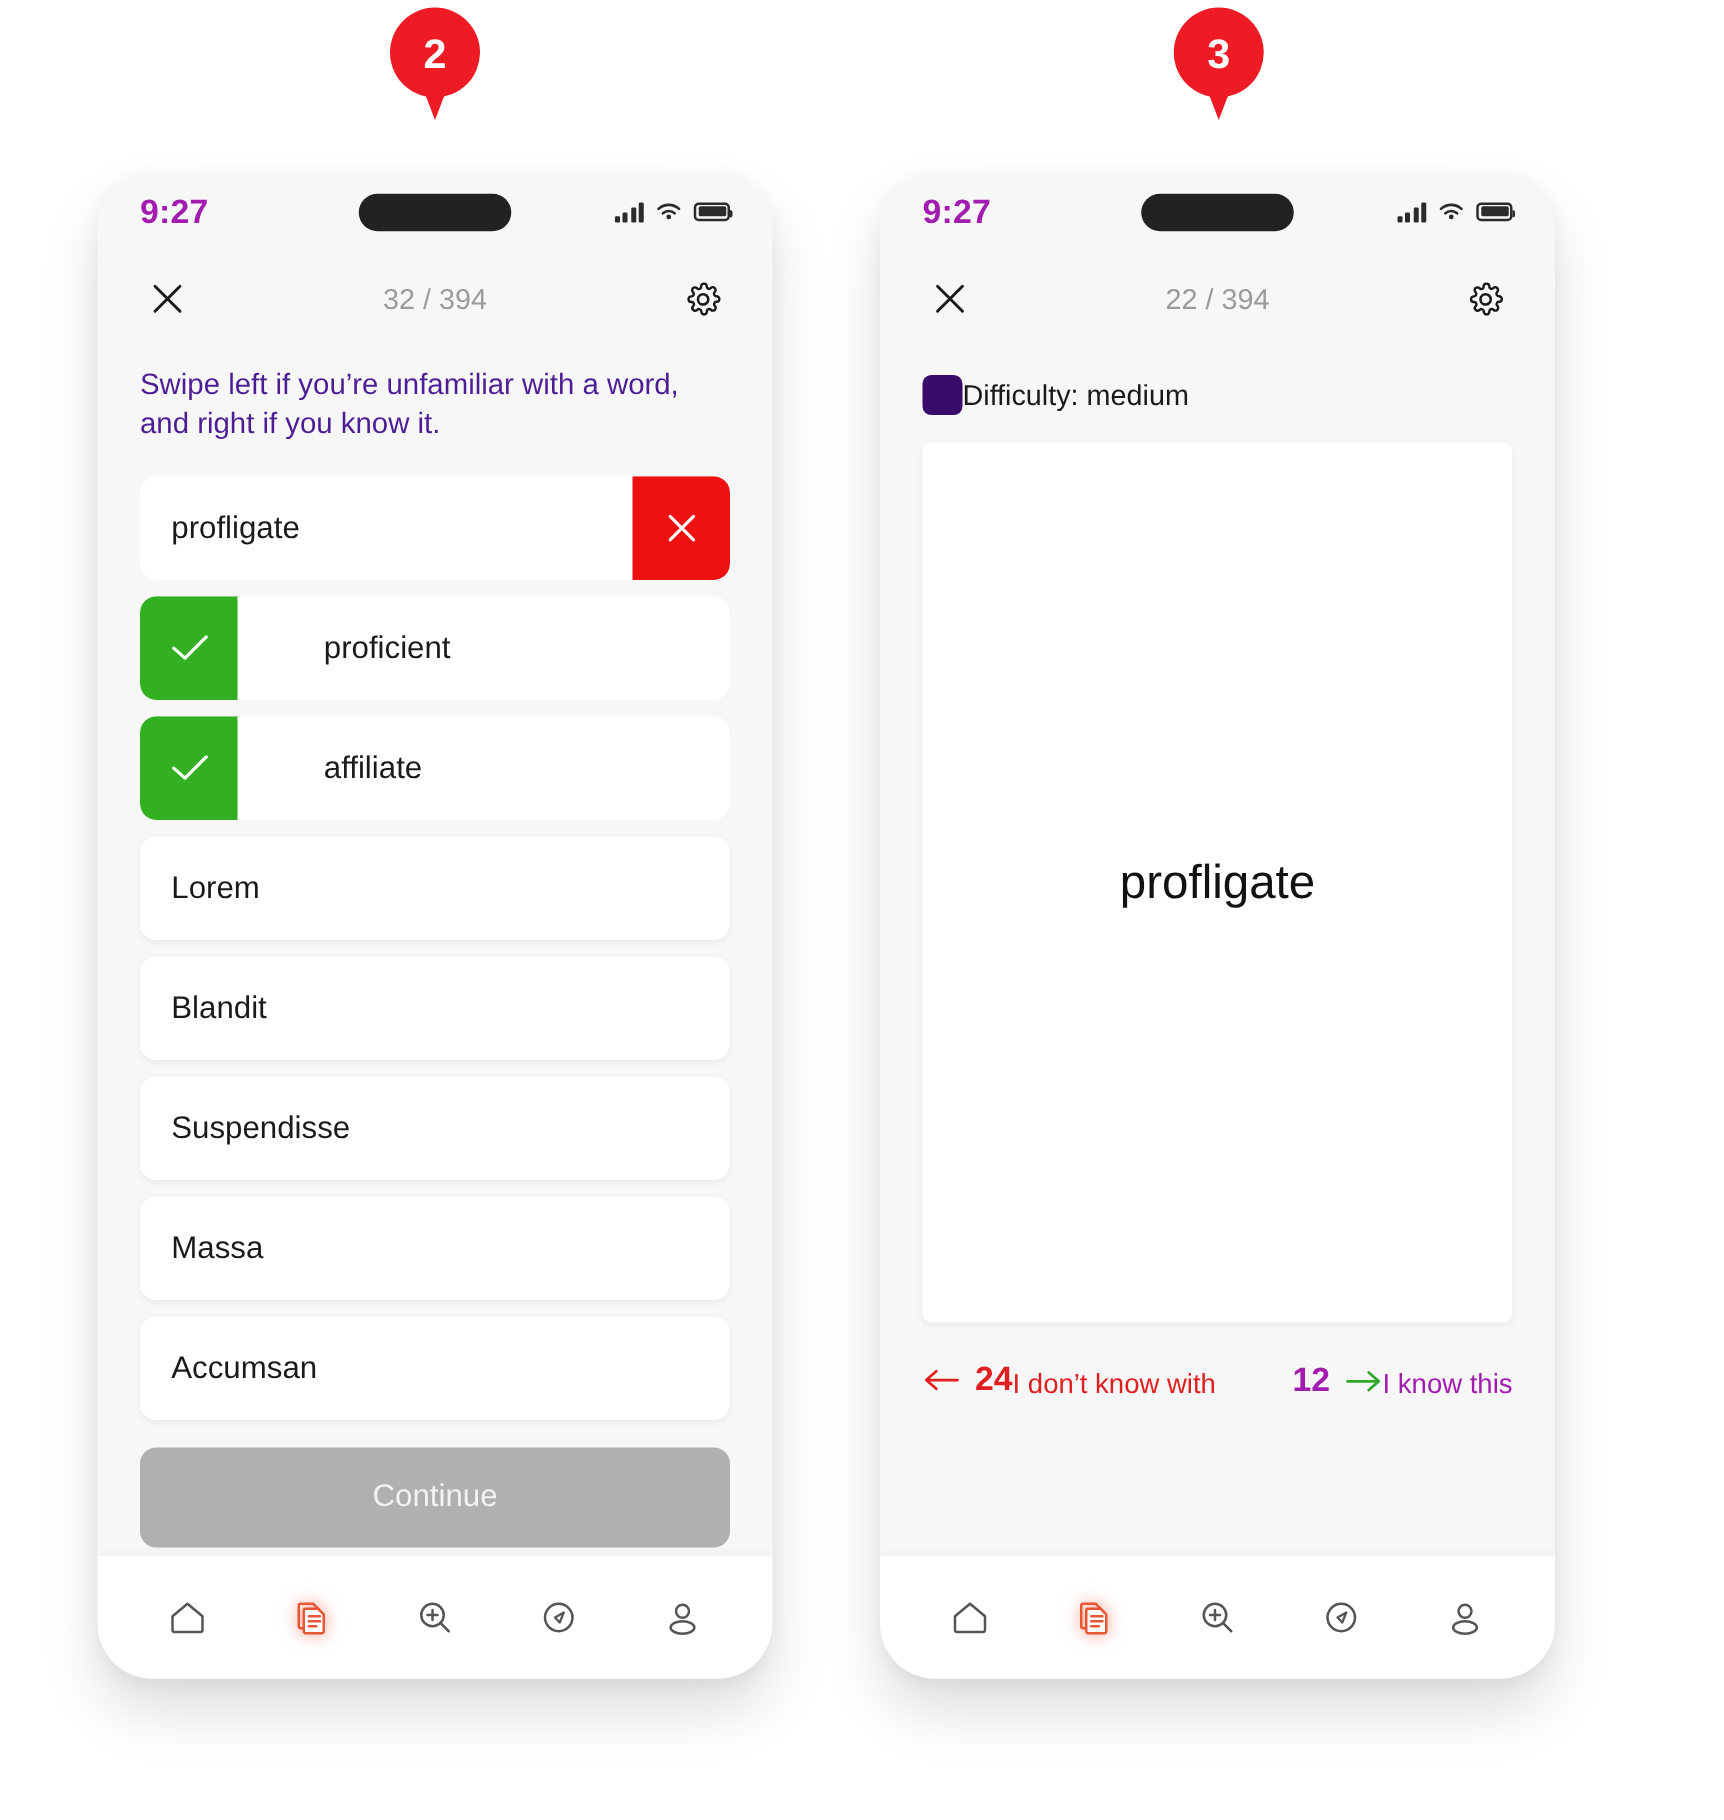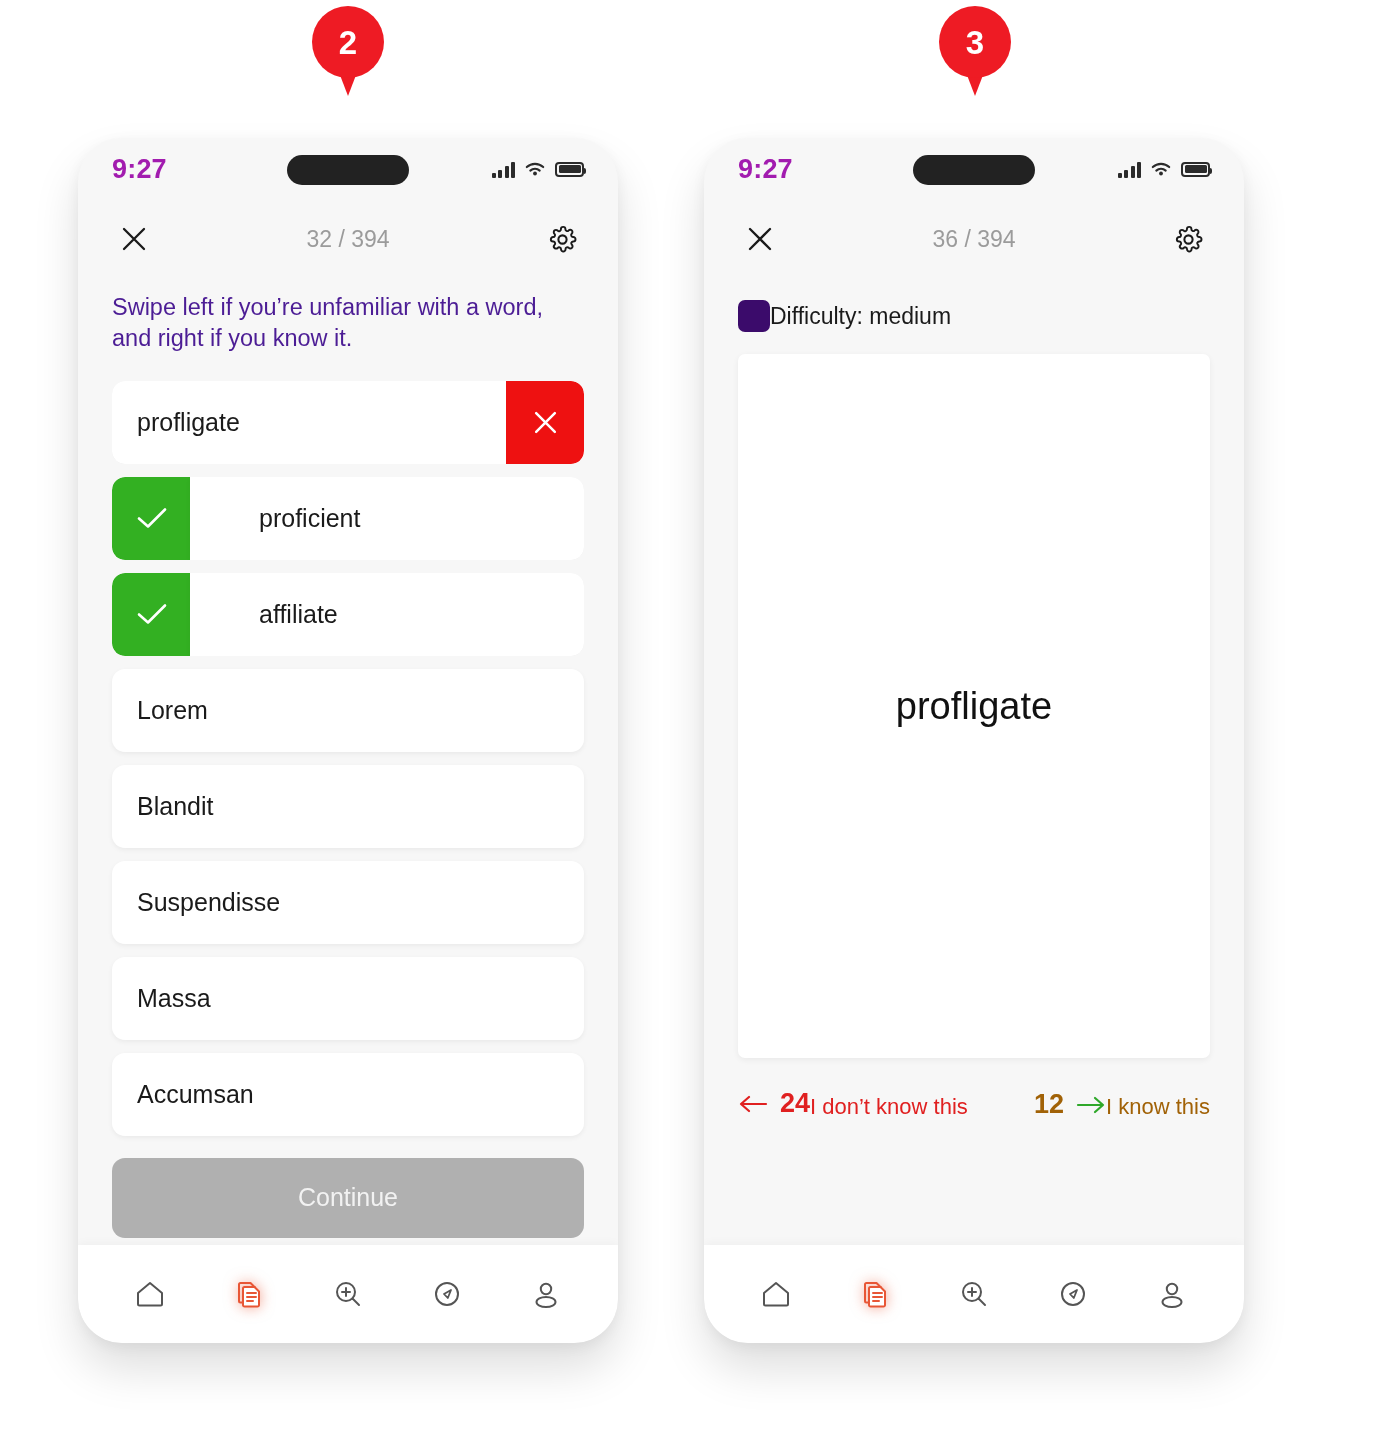--- a/index.html
+++ b/index.html
@@ -157,21 +157,21 @@
   }
 
   .counters{
     display:flex; justify-content:space-between;
     margin-top:30px;
   }
   .ctr{ display:flex; flex-direction:row; }
   .ctr-top{ display:flex; align-items:center; gap:12px; font-size:27px; font-weight:bold; }
   .ctr-sub{ font-size:22px; margin-top:6px; }
   .ctr-left{ align-items:flex-start; color:#E02020; }
-  .ctr-right{ align-items:flex-end; color:#a16207;text-align:center; }
+  .ctr-right{ align-items:flex-end; color:#a21caf;text-align:center; }
   .ctr-right .ctr-top{ justify-content:flex-end; }
 
   
   .bottomnav{
     position:absolute; left:0; right:0; bottom:0; height:98px;
     background:#ffffff; border-radius:0 0 44px 44px;
     display:flex; align-items:center; justify-content:space-around;
     padding:0 22px;
     box-shadow:0 -2px 10px rgba(0,0,0,.035);
   }
@@ -350,21 +350,21 @@
           </span>
       </div>
     </div>
 
     <div class="appbar">
       <div class="icon-btn">
         <svg width="26" height="26" viewBox="0 0 26 26">
           <path d="M3 3L23 23M23 3L3 23" stroke="#1a1a1a" stroke-width="2.3" stroke-linecap="round"></path>
         </svg>
       </div>
-      <span class="counter">36 / 394</span>
+      <span class="counter">22 / 394</span>
       <div class="icon-btn gear-wrap">
         <svg width="29" height="29" viewBox="0 0 24 24">
           <path d="M12 15.4a3.4 3.4 0 100-6.8 3.4 3.4 0 000 6.8z" stroke="#1a1a1a" stroke-width="1.7" fill="none"></path>
           <path d="M19.4 14.5a1.5 1.5 0 00.3 1.7l.1.1a1.8 1.8 0 11-2.6 2.6l-.1-.1a1.5 1.5 0 00-1.7-.3 1.5 1.5 0 00-.9 1.4v.2a1.8 1.8 0 11-3.7 0v-.1a1.5 1.5 0 00-1-1.4 1.5 1.5 0 00-1.7.3l-.1.1a1.8 1.8 0 11-2.6-2.6l.1-.1a1.5 1.5 0 00.3-1.7 1.5 1.5 0 00-1.4-.9h-.2a1.8 1.8 0 110-3.7h.1a1.5 1.5 0 001.4-1 1.5 1.5 0 00-.3-1.7l-.1-.1a1.8 1.8 0 112.6-2.6l.1.1a1.5 1.5 0 001.7.3h.1a1.5 1.5 0 00.9-1.4v-.2a1.8 1.8 0 113.7 0v.1a1.5 1.5 0 00.9 1.4 1.5 1.5 0 001.7-.3l.1-.1a1.8 1.8 0 112.6 2.6l-.1.1a1.5 1.5 0 00-.3 1.7v.1a1.5 1.5 0 001.4.9h.2a1.8 1.8 0 110 3.7h-.1a1.5 1.5 0 00-1.4.9z" stroke="#1a1a1a" stroke-width="1.6" fill="none" stroke-linejoin="round"></path>
         </svg>
       </div>
     </div>
 
     <div class="screen">
 
@@ -378,21 +378,21 @@
       </div>
 
       <div class="counters">
         <div class="ctr ctr-left">
           <span class="ctr-top">
             <svg width="30" height="20" viewBox="0 0 30 20">
               <path d="M28 10H3M11 3L3 10l8 7" stroke="#E02020" stroke-width="2.2" fill="none" stroke-linecap="round" stroke-linejoin="round"></path>
             </svg>
             <span>24</span>
           </span>
-          <span class="ctr-sub">I don’t know this</span>
+          <span class="ctr-sub">I don’t know with</span>
         </div>
         <div class="ctr ctr-right">
           <span class="ctr-top">
             <span>12</span>
             <svg width="30" height="20" viewBox="0 0 30 20">
               <path d="M2 10h25M19 3l8 7-8 7" stroke="#2FA82A" stroke-width="2.2" fill="none" stroke-linecap="round" stroke-linejoin="round"></path>
             </svg>
           </span>
           <span class="ctr-sub">I know this</span>
         </div>

